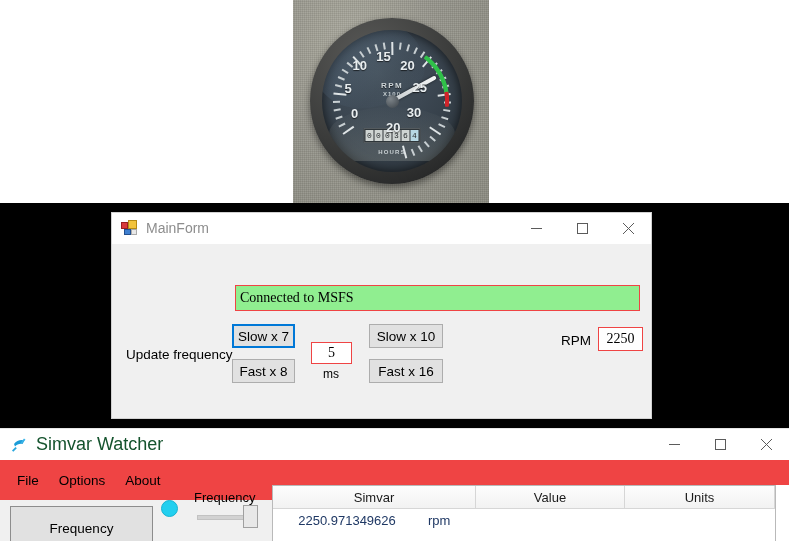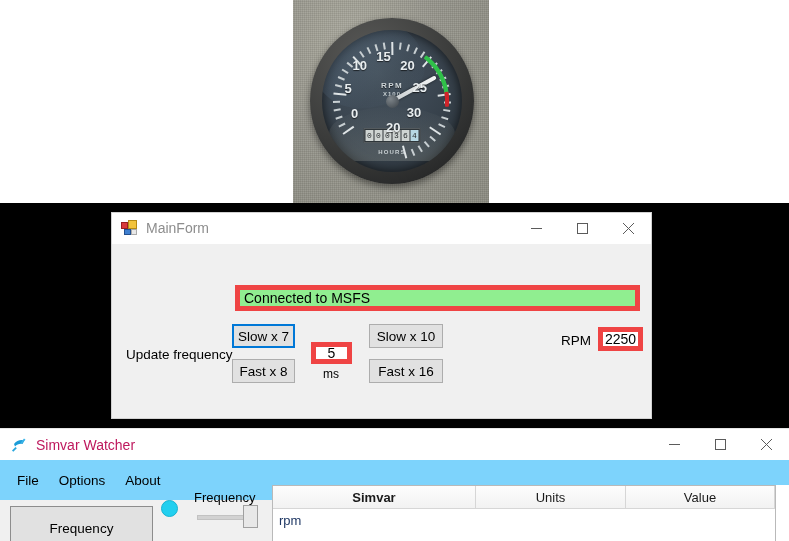--- a/index.html
+++ b/index.html
@@ -156,41 +156,41 @@
     color: #000000;
     font-size: 13.5px;
     font-family: "Liberation Sans", sans-serif;
     display: flex; align-items: center; justify-content: center;
     cursor: default;
     white-space: nowrap;
   }
   .btn.focused { border: 2px solid #0078d7; }
   .txtbox {
     position: absolute;
-    border: 5px solid #ef4444;
+    border: 1px solid #ef4444;
     background: #ffffff;
     font-size: 14px; color: #000;
-    font-family: Liberation Sans, sans-serif;
+    font-family: Liberation Serif, serif;
     display: flex; align-items: center;
   }
   .lbl {
     position: absolute; font-size: 13.5px; color: #000;
     font-family: "Liberation Sans", sans-serif;
   }
 
   
   .watcher {
     position: absolute; left: 0; top: 428px; width: 789px; height: 113px;
     background: #f0f0f0; border-top: 1px solid #e6e6e6;
   }
   .w-titlebar { height: 31px; background: #ffffff; display: flex; align-items: center; }
   .plug-icon { width: 18px; height: 18px; margin-left: 9px; flex: 0 0 auto; }
-  .w-title-text { margin-left: 9px; font-size: 14px; color: #be185d; }
+  .w-title-text { margin-left: 9px; font-size: 18px; color: #14532d; }
   .menubar {
-    height: 40px; background: #7dd3fc; display: flex; align-items: center;
+    height: 40px; background: #ef4444; display: flex; align-items: center;
     padding-left: 7px; gap: 0px;
   }
   .menu-item {
     font-size: 13.5px; color: #000; padding: 2px 10px;
     font-family: "Liberation Sans", sans-serif;
   }
   .w-body { position: relative; height: 58px; background: #f0f0f0; }
   .disc-btn {
     position: absolute; left: 10px; top: 6px; width: 143px; height: 44px;
     background: #e1e1e1; border: 1px solid #8d8d8d;
@@ -224,21 +224,21 @@
     height: 23px;
   }
   .grid-row { display: flex; height: 23px; background: #ffffff; }
   .gc {
     display: flex; align-items: center;
     font-size: 13px; color: #1f3864;
     height: 23px; padding-left: 6px;
     border-right: 1px solid transparent;
   }
   .gc.center { justify-content: center; padding-left: 0; }
-  .col-simvar { width: 203px; font-weight: bold; }
+  .col-simvar { width: 203px; }
   .col-value  { width: 149px; }
   .col-units  { width: 150px; }
   .right-black { position: absolute; left: 776px; top: 485px; width: 13px; height: 56px; background: #ffffff; }
 </style>
 </head>
 <body>
 
 <div id="root">
 
   <div class="photo-area">
@@ -435,24 +435,25 @@
   </div>
 
   <div class="led"></div>
   <div class="freq-label">Frequency</div>
   <div class="slider-track"></div>
   <div class="slider-thumb"></div>
 
   <div class="grid">
     <div class="grid-head" id="grid-head">
         <div class="gh col-simvar">Simvar</div>
+        <div class="gh col-value">Value</div>
         <div class="gh col-units">Units</div>
-        <div class="gh col-value">Value</div>
       </div>
     <div id="grid-rows">
         <div class="grid-row">
+          <div class="gc col-value center">2250.971349626</div>
           <div class="gc col-units">rpm</div>
         </div>
       </div>
   </div>
   <div class="right-black"></div>
 
 </div>
 
 </body></html>

